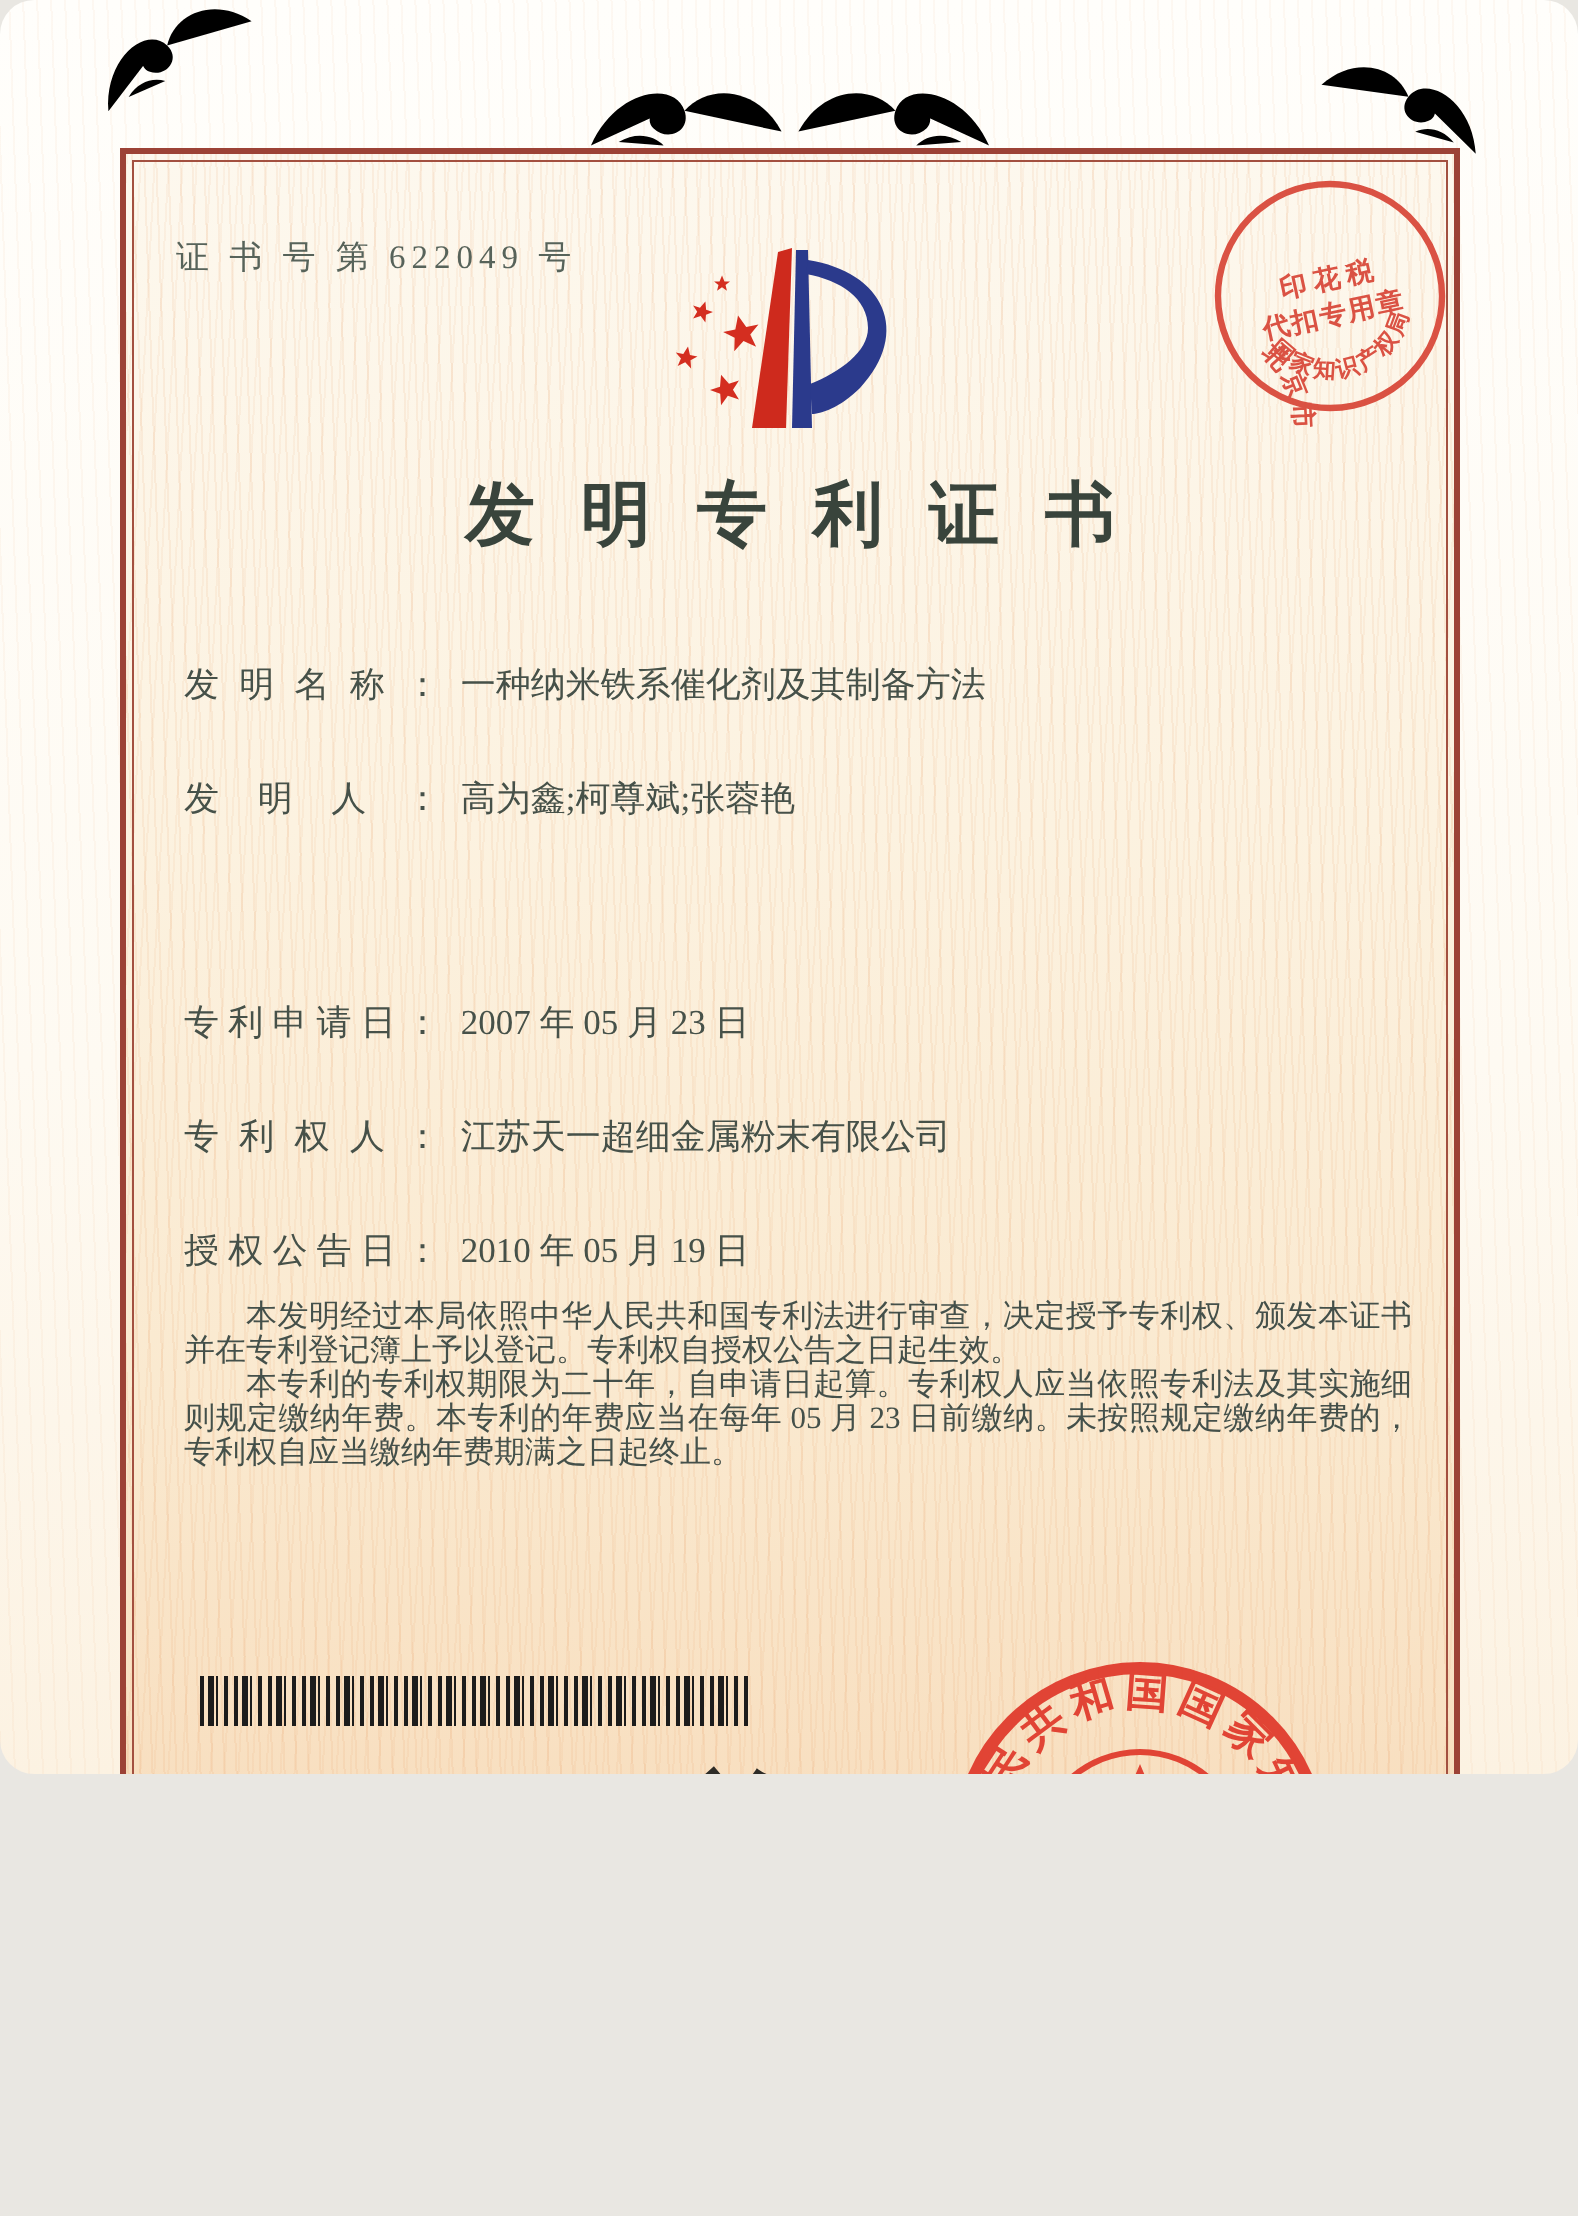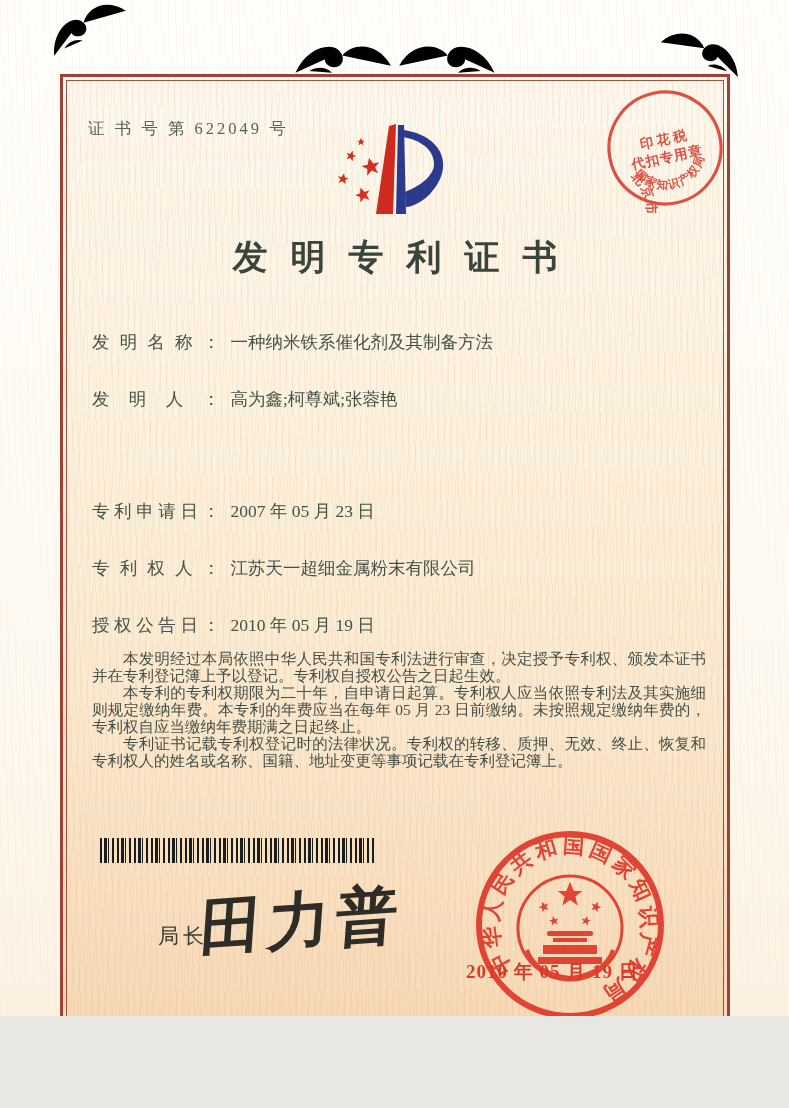--- a/index.html
+++ b/index.html
@@ -1,21 +1,22 @@
 <!DOCTYPE html>
 <html><head>
 <meta charset="utf-8">
 <style>
   html,body{margin:0;padding:0;background:#e9e7e2;}
   .page{
-    position:relative;width:789px;height:1016px;margin:0 auto;overflow:hidden;
+    position:relative;width:789px;height:887px;margin:0 auto;overflow:hidden;
     font-family:"Liberation Serif","DejaVu Serif",serif;
     background-image:
       repeating-linear-gradient(88deg, rgba(228,150,90,.06) 0 1px, rgba(0,0,0,0) 1px 7px),
       linear-gradient(180deg,#fffefb 0%, #fefaf2 60%, #fcf2e2 100%);
+    border-radius: 17px;
   }
   
   .frame{
     position:absolute;left:60px;top:74px;width:670px;height:966px;
     border:3px solid #9c4236;box-sizing:border-box;
     background-image:
       repeating-linear-gradient(88deg, rgba(226,138,74,.10) 0 1px, rgba(0,0,0,0) 1px 6px),
       repeating-linear-gradient(93deg, rgba(226,138,74,.08) 0 1px, rgba(0,0,0,0) 1px 7px),
       linear-gradient(180deg,#fdf8ee 0%, #fcf2e0 35%, #fae9cf 65%, #f8dfc0 85%, #f6d9b6 100%);
   }
@@ -160,21 +161,20 @@
     <span class="val">江苏天一超细金属粉末有限公司</span>
   </div>
   <div class="row" style="top:613px">
     <span class="lbl">授权公告日：</span>
     <span class="val">2010 年 05 月 19 日</span>
   </div>
 
   <div class="paras">
     <p>本发明经过本局依照中华人民共和国专利法进行审查，决定授予专利权、颁发本证书并在专利登记簿上予以登记。专利权自授权公告之日起生效。</p>
     <p>本专利的专利权期限为二十年，自申请日起算。专利权人应当依照专利法及其实施细则规定缴纳年费。本专利的年费应当在每年 05 月 23 日前缴纳。未按照规定缴纳年费的，专利权自应当缴纳年费期满之日起终止。</p>
-    <p>专利证书记载专利权登记时的法律状况。专利权的转移、质押、无效、终止、恢复和专利权人的姓名或名称、国籍、地址变更等事项记载在专利登记簿上。</p>
   </div>
 
   <div class="barcode"></div>
 
   <div class="director-label">局长</div>
   <svg class="signature-svg" width="200" height="110" viewBox="0 0 200 110">
     <text x="8" y="80" font-size="62" font-weight="bold" fill="#2e2c27" transform="rotate(-4 100 55) skewX(-8)" letter-spacing="6">田力普</text>
   </svg>
 
   <svg class="seal" viewBox="0 0 194 194">

